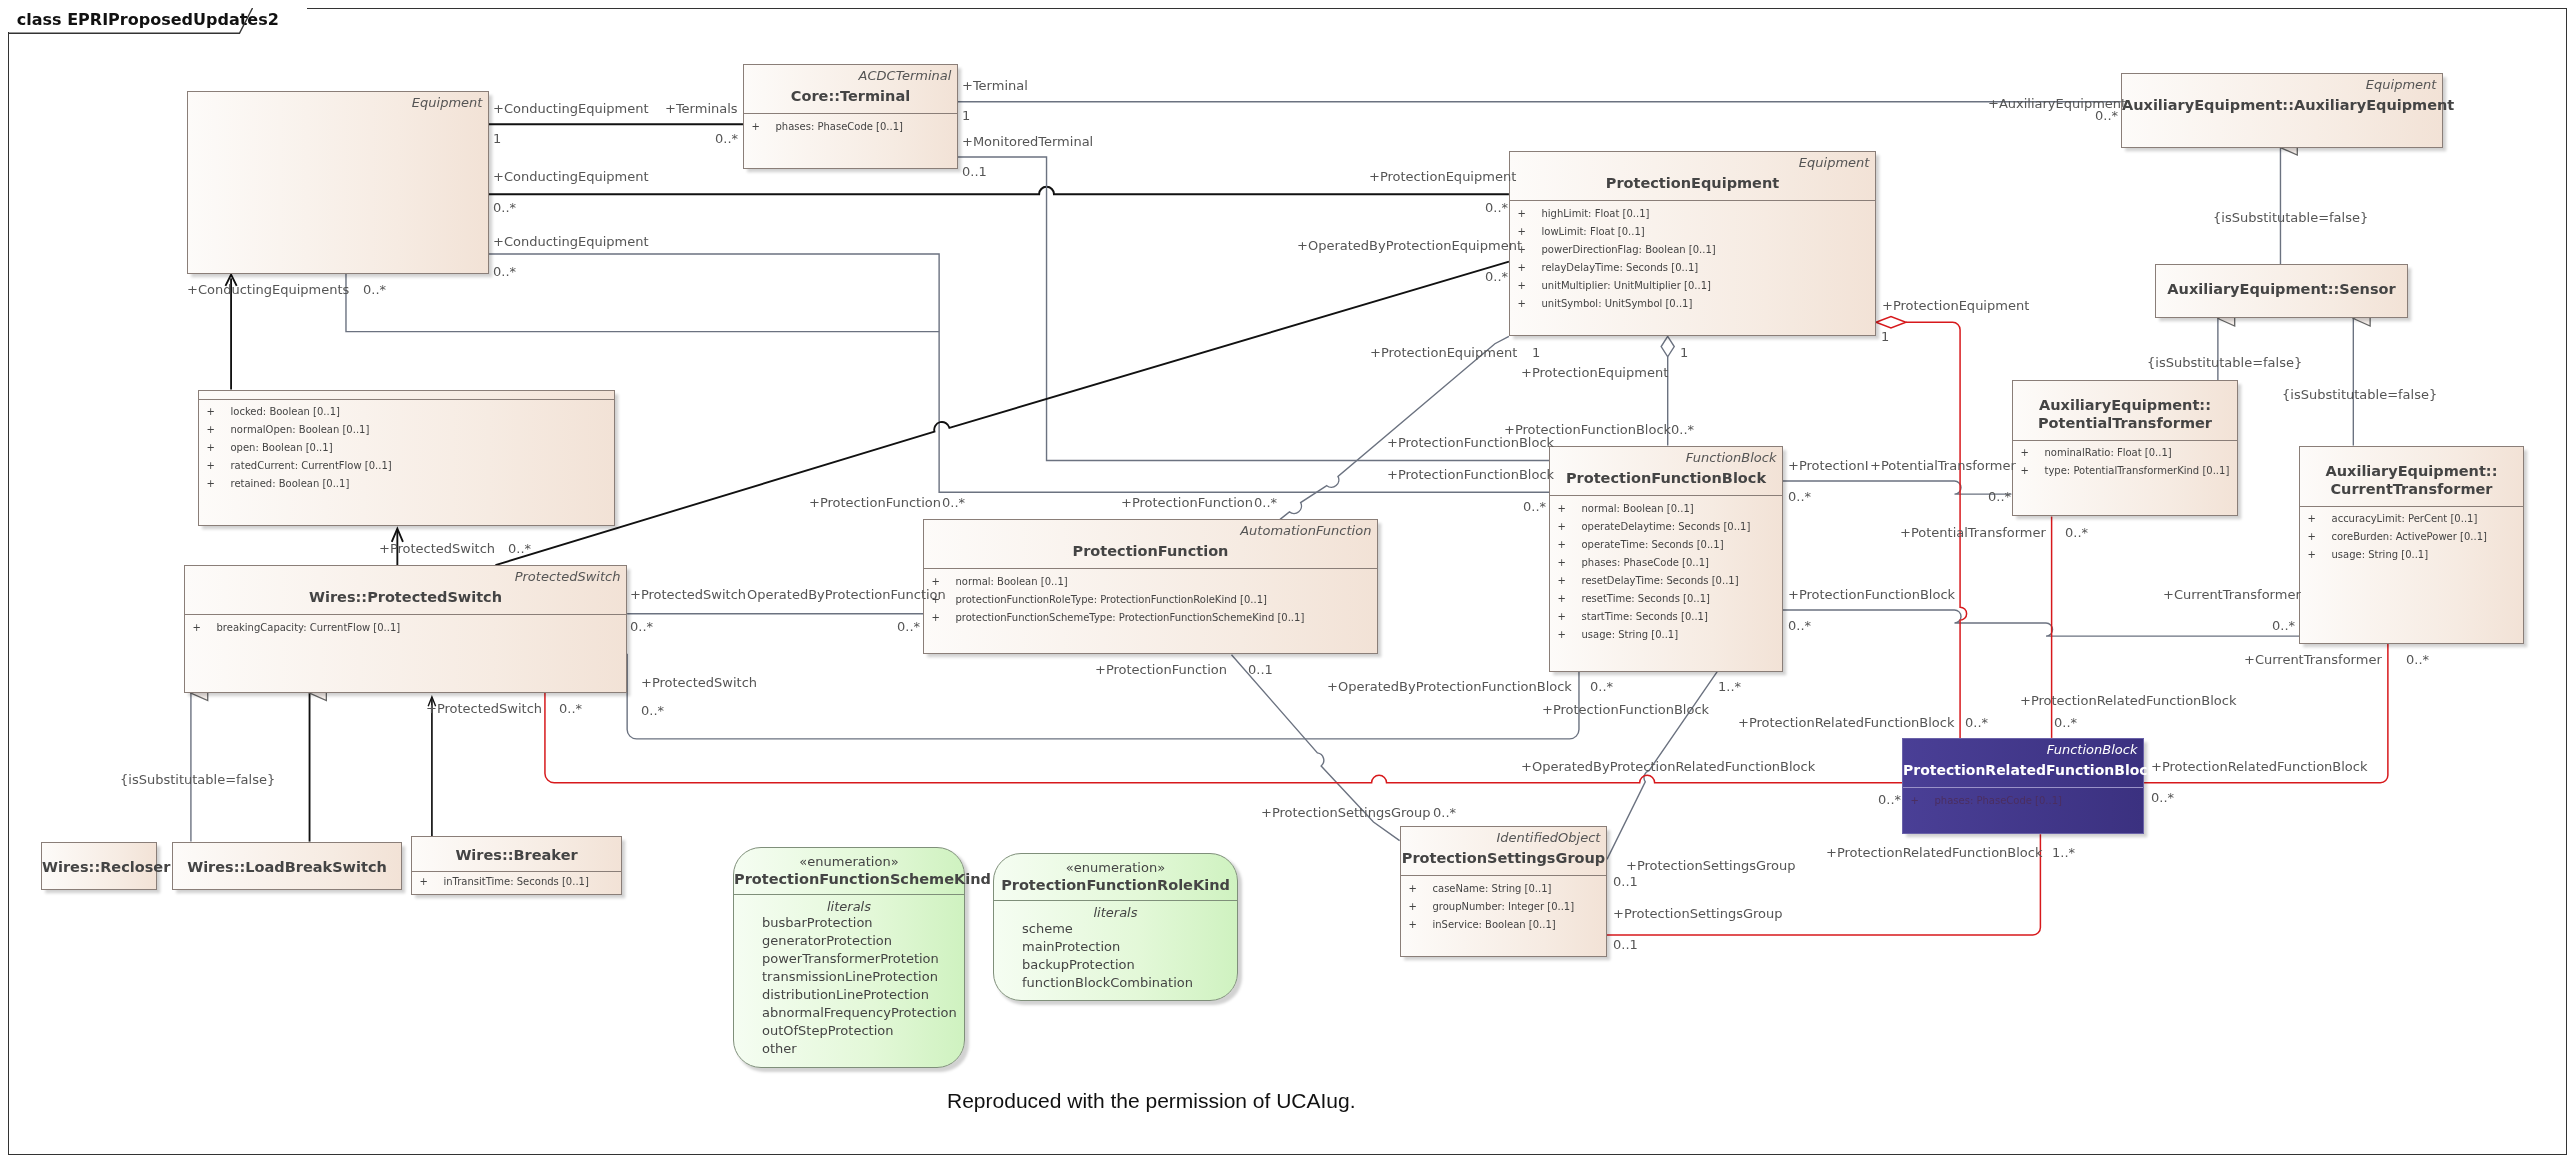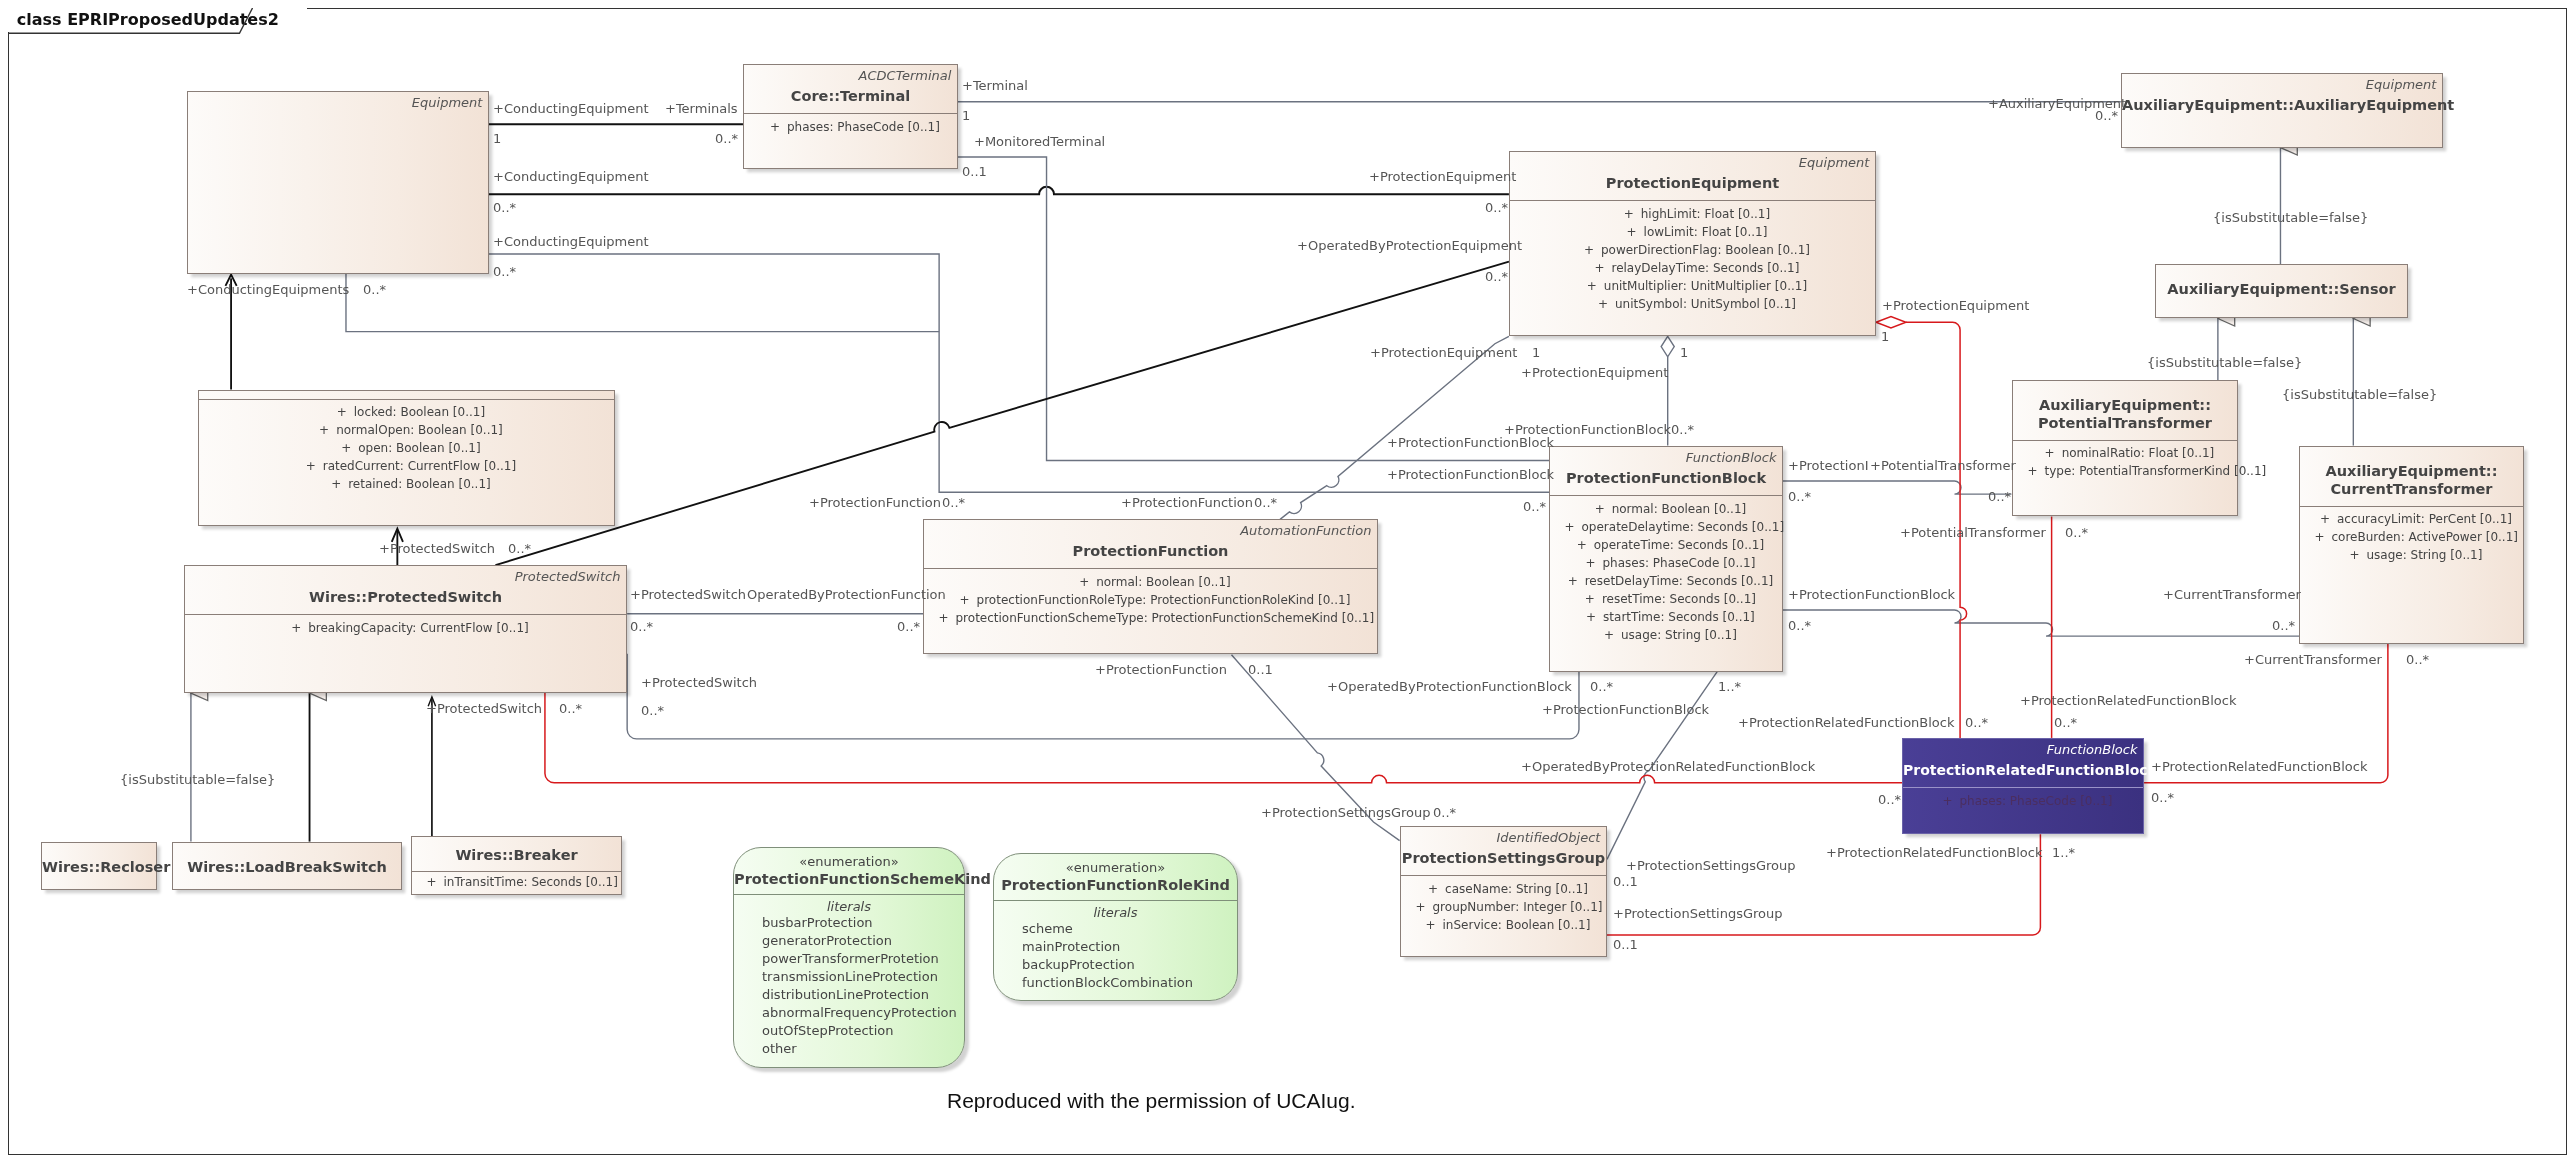--- a/index.html
+++ b/index.html
@@ -10,21 +10,21 @@
                line-height:24px; background:#fff; border-right:0; }
   #frame-tab-edge { position:absolute; left:7.5px; top:7.5px; }
   svg#wires { position:absolute; left:0; top:0; width:2576px; height:1162px; pointer-events:none; }
   .box { position:absolute; box-sizing:border-box; border:1.4px solid #8a7e78;
          background:linear-gradient(90deg,#fdfbf9 0%, #f6ebe2 70%, #f2e2d6 100%);
          box-shadow:3.7px 3.7px 2.8px rgba(0,0,0,0.18); }
   .box .stereo { position:absolute; right:5.6px; top:2.8px; font-style:italic; font-size:13px; color:#555; }
   .box .title { text-align:center; font-weight:bold; font-size:14.5px; color:#444; padding-top:22.4px; line-height:18px; }
   .box .title.notop { padding-top:15px; }
   .box .sep { border-top:1.4px solid #8a7e78; margin-top:7.5px; }
-  .box .attrs { padding:3.7px 5.6px 0 7.5px; font-size:12px; line-height:18px; color:#444;text-align:center; }
+  .box .attrs { padding:3.7px 5.6px 0 7.5px; font-size:10px; line-height:18px; color:#444; }
   .box .attr { white-space:nowrap; }
   .box .attr .plus { display:inline-block; width:24px; }
   .enum { background:linear-gradient(90deg,#f5fdf2 0%, #e3f8d8 60%, #cff2c0 100%); border-color:#7f8f7a;border-radius:28px; }
   .enum .st { text-align:center; font-size:13px; padding-top:5.6px; color:#444; }
   .enum .title { padding-top:1.9px; }
   .enum .lit-head { text-align:center; font-style:italic; font-size:13px; padding-top:3.7px; }
   .enum .lit { padding-left:28px; font-size:13px; line-height:18px; color:#444; white-space:nowrap; }
   .dark { background:linear-gradient(90deg,#4a3f96 0%, #3b3180 100%); border-color:#6a62a8; }
   .dark .stereo { color:#fff; }
   .dark .title { color:#fff; }
@@ -274,21 +274,21 @@
 <div class="lbl" style="left:665px;top:101px;">+Terminals</div>
 <div class="lbl" style="left:715px;top:131px;">0..*</div>
 <div class="lbl" style="left:493px;top:169px;">+ConductingEquipment</div>
 <div class="lbl" style="left:493px;top:200px;">0..*</div>
 <div class="lbl" style="left:493px;top:234px;">+ConductingEquipment</div>
 <div class="lbl" style="left:493px;top:264px;">0..*</div>
 <div class="lbl" style="left:187px;top:282px;">+ConductingEquipments</div>
 <div class="lbl" style="left:363px;top:282px;">0..*</div>
 <div class="lbl" style="left:962px;top:78px;">+Terminal</div>
 <div class="lbl" style="left:962px;top:108px;">1</div>
-<div class="lbl" style="left:962px;top:134px;margin-left:12px;">+MonitoredTerminal</div>
+<div class="lbl" style="left:962px;top:134px;">+MonitoredTerminal</div>
 <div class="lbl" style="left:962px;top:164px;">0..1</div>
 <div class="lbl" style="left:1988px;top:96px;">+AuxiliaryEquipment</div>
 <div class="lbl" style="left:2095px;top:108px;">0..*</div>
 <div class="lbl" style="left:1369px;top:169px;">+ProtectionEquipment</div>
 <div class="lbl" style="left:1485px;top:200px;">0..*</div>
 <div class="lbl" style="left:1297px;top:238px;">+OperatedByProtectionEquipment</div>
 <div class="lbl" style="left:1485px;top:269px;">0..*</div>
 <div class="lbl" style="left:1370px;top:345px;">+ProtectionEquipment</div>
 <div class="lbl" style="left:1532px;top:345px;">1</div>
 <div class="lbl" style="left:1521px;top:365px;">+ProtectionEquipment</div>

